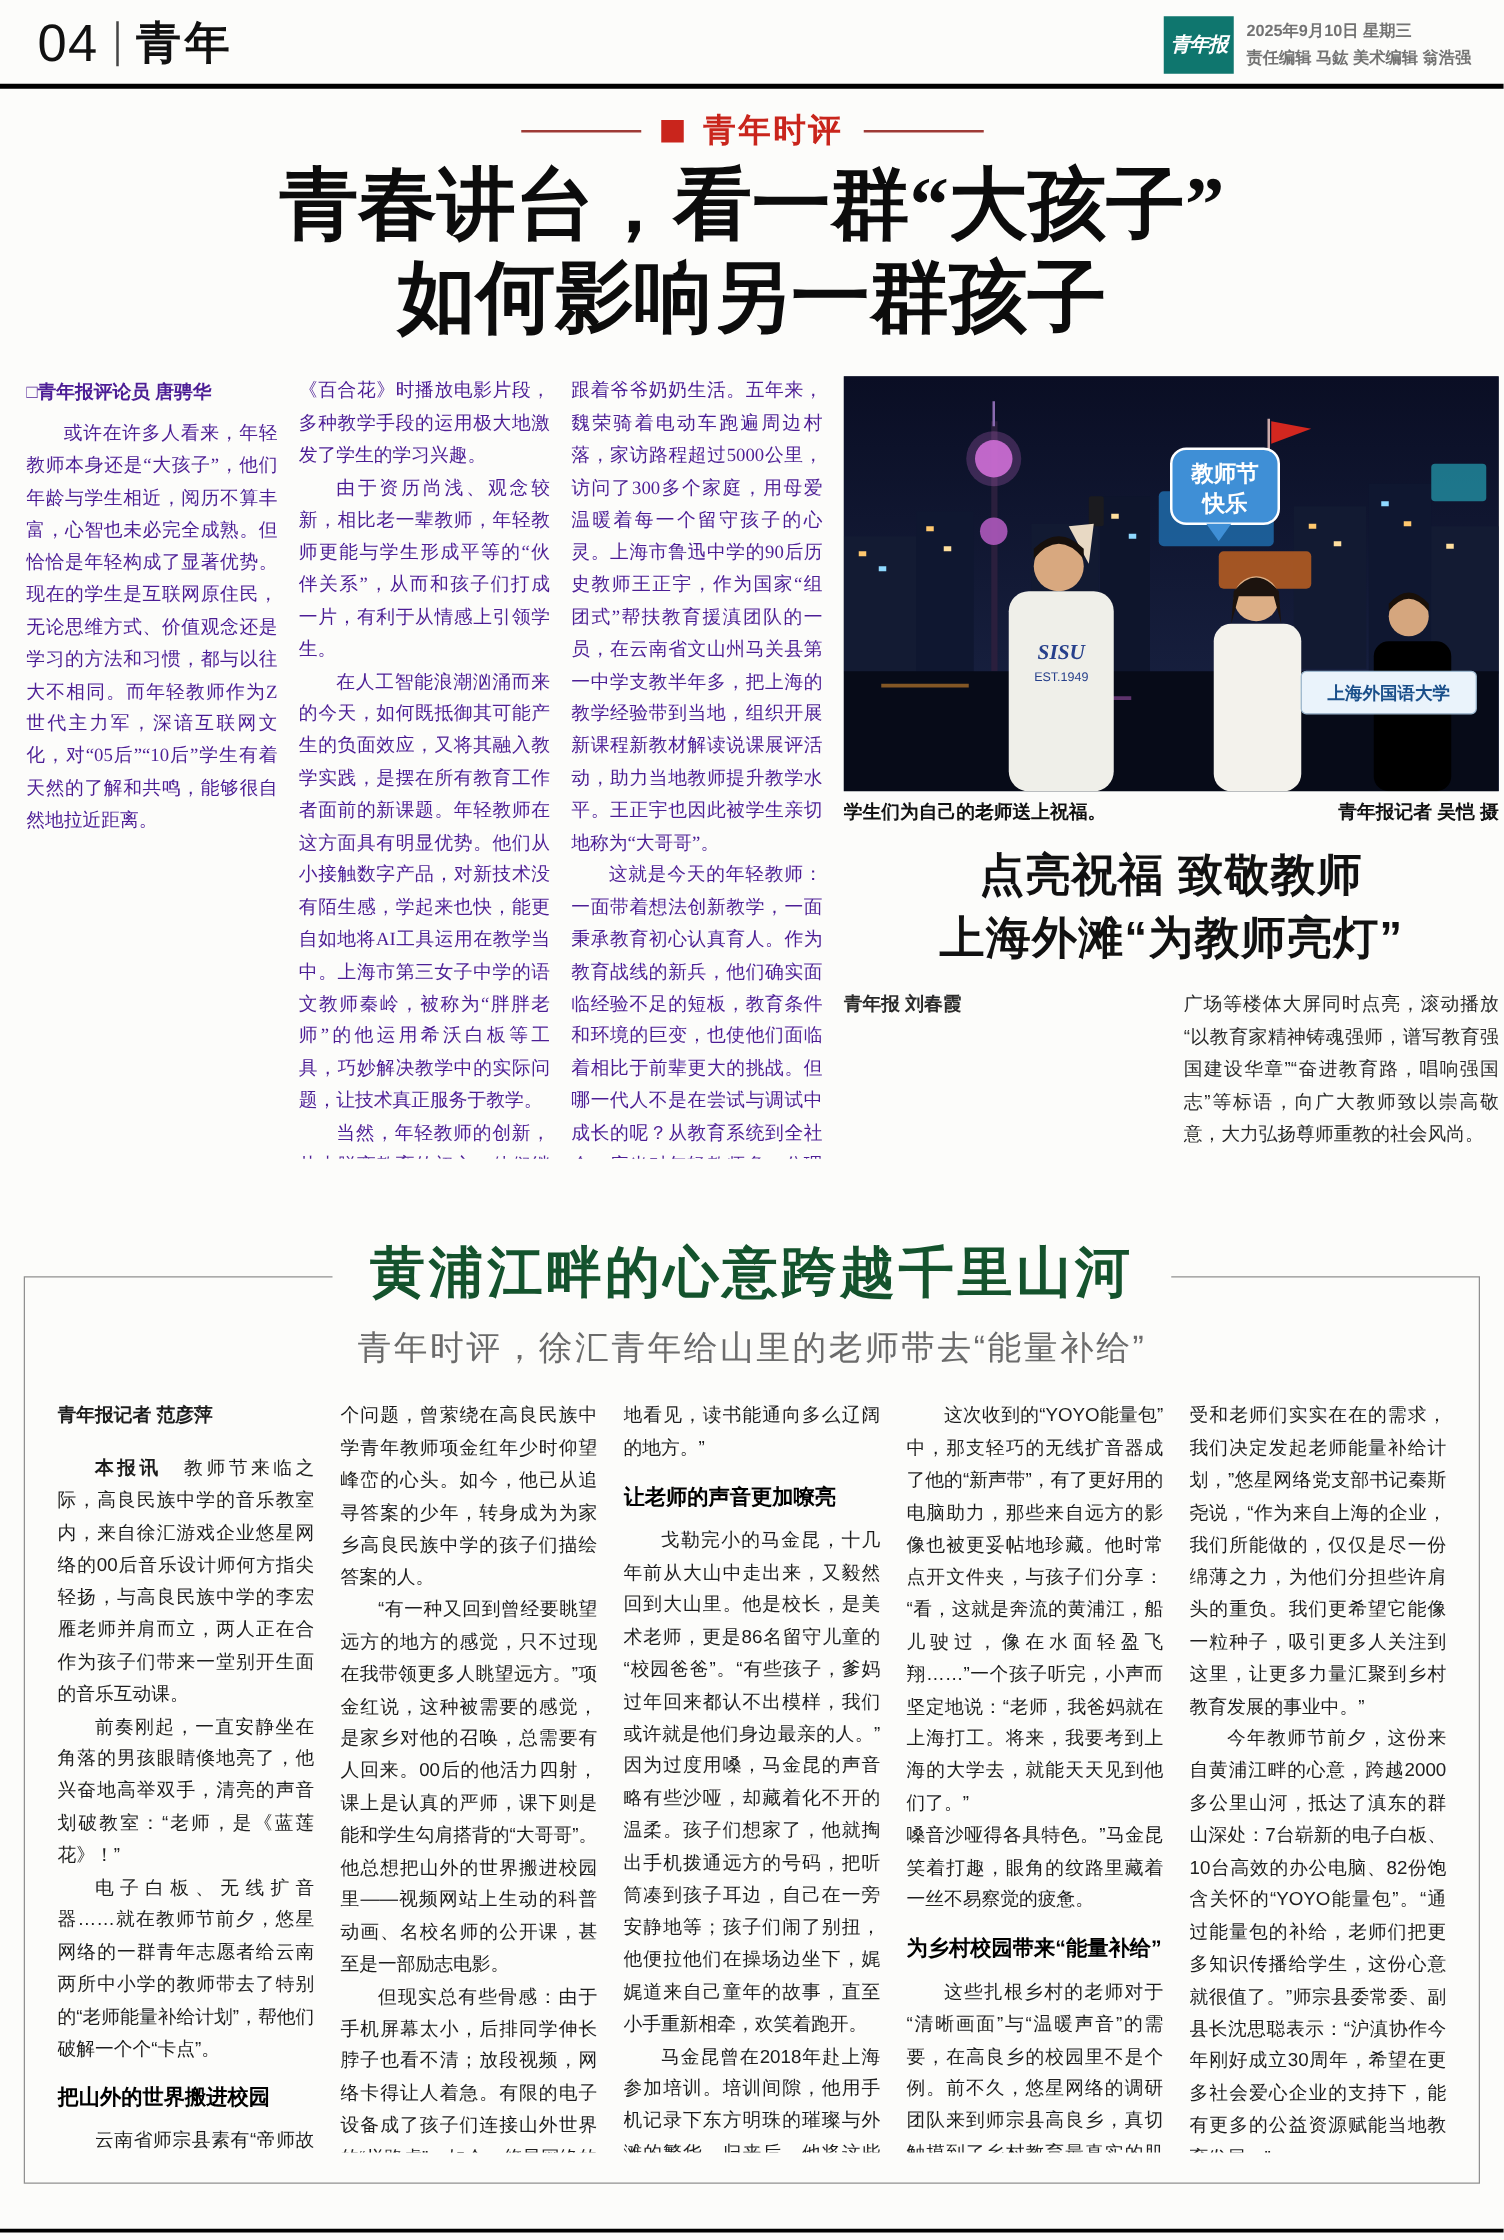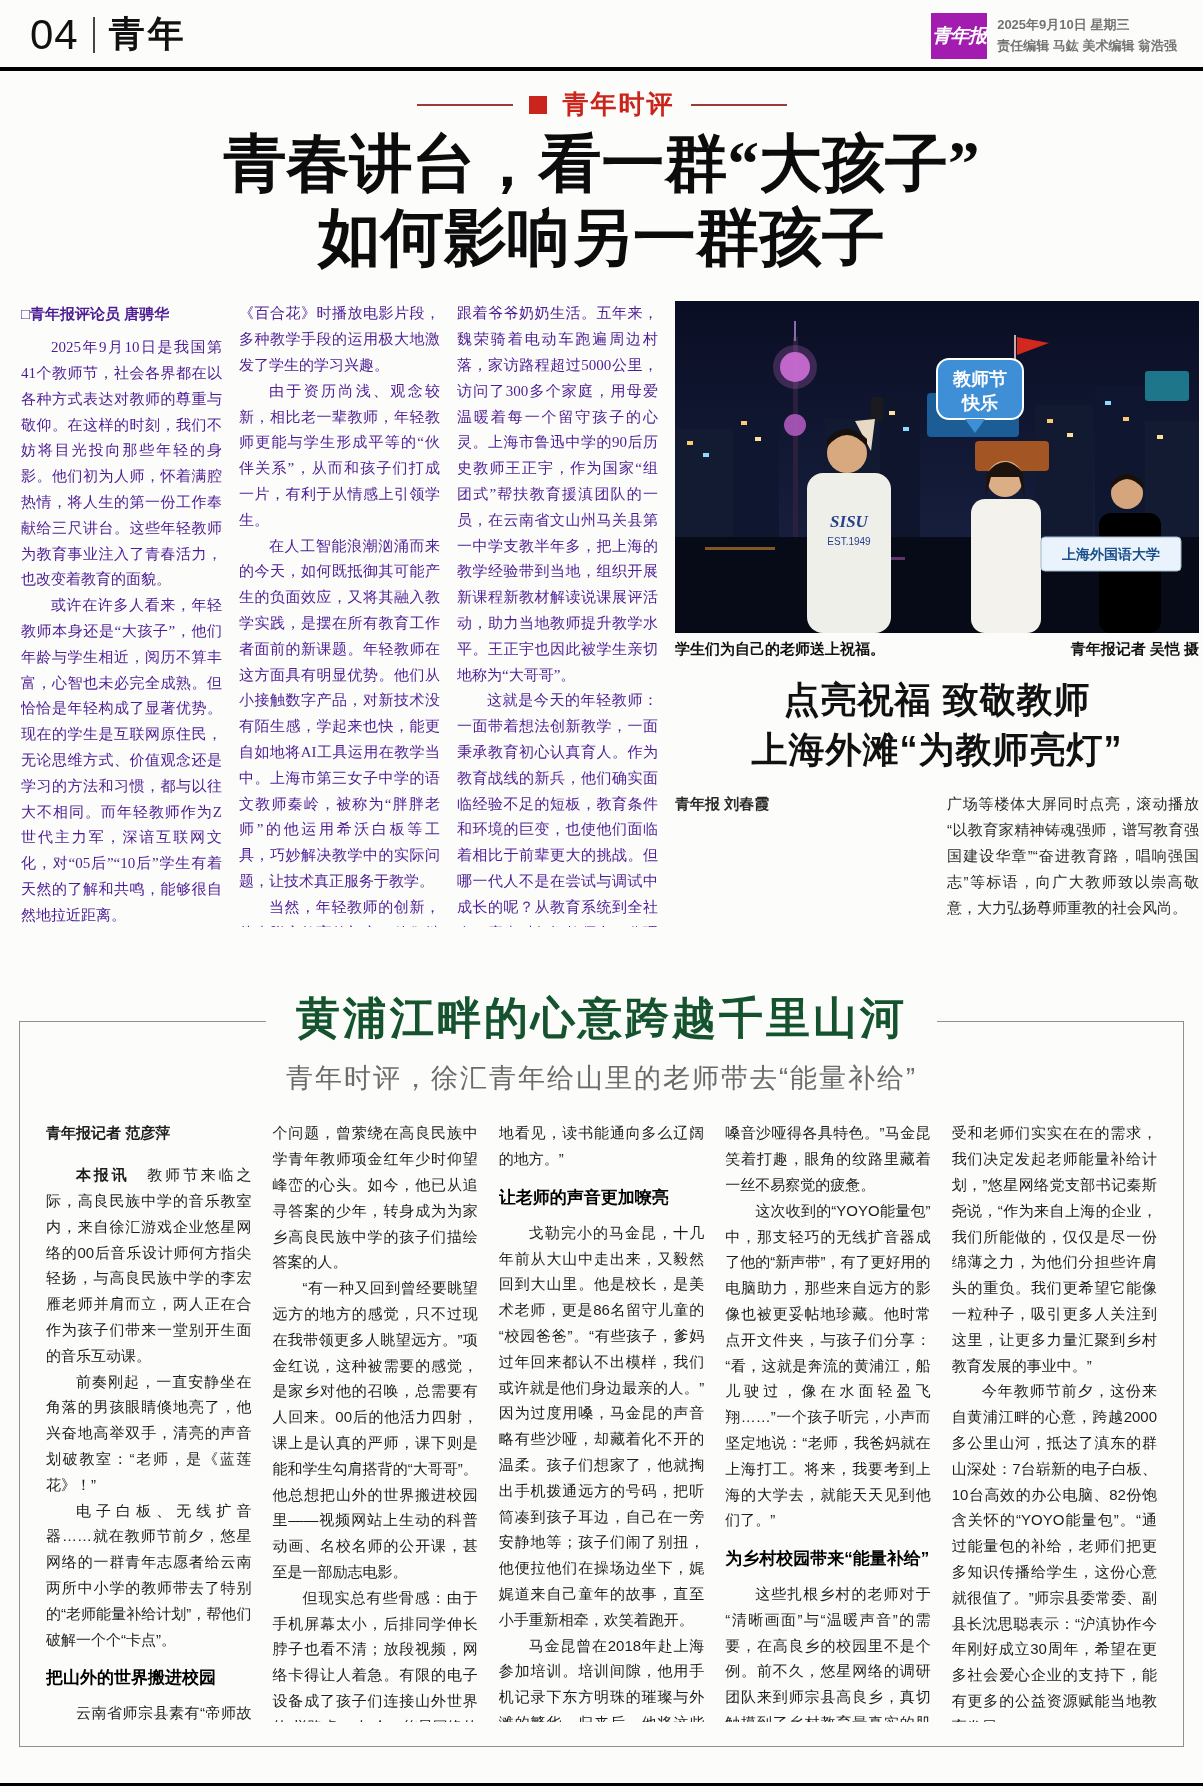--- a/index.html
+++ b/index.html
@@ -6,22 +6,22 @@
   body{width:1203px;height:1792px;background:#fcfcfa;color:#111;overflow:hidden;
        font-family:"Liberation Serif",serif;}
   
   .header{display:flex;justify-content:space-between;align-items:flex-end;
           padding:10px 26px 8px 30px;border-bottom:4px solid #000;}
   .h-left{display:flex;align-items:center;gap:14px;}
   .pagenum{font-size:42px;font-family:"Liberation Sans",sans-serif;font-weight:500;letter-spacing:1px;}
   .h-div{width:2px;height:36px;background:#444;}
   .section{font-size:36px;font-weight:700;font-family:"Liberation Sans",sans-serif;letter-spacing:3px;}
   .h-right{display:flex;align-items:center;gap:10px;}
-  .logo{width:56px;height:46px;background:#a21caf;color:#fff;display:flex;align-items:center;justify-content:center;
-        font-size:19px;font-weight:700;font-style:italic;font-family:"Liberation Serif",serif;letter-spacing:-1px;}
+  .logo{width:56px;height:46px;background:#0f766e;color:#fff;display:flex;align-items:center;justify-content:center;
+        font-size:16px;font-weight:700;font-style:italic;font-family:"Liberation Serif",serif;letter-spacing:-1px;}
   .h-dates{font-size:13px;font-weight:700;font-family:"Liberation Sans",sans-serif;line-height:1.6;color:#737373;}
   
   .kicker{display:flex;align-items:center;justify-content:center;gap:16px;margin-top:16px;}
   .k-line{width:96px;height:2px;background:#9e3b36;}
   .k-sq{width:18px;height:18px;background:#c9251c;}
   .k-txt{color:#c9251c;font-size:26px;font-weight:800;font-family:"Liberation Serif",serif;letter-spacing:2px;}
   .headline{ text-align:center;font-size:63px;line-height:1.17;font-weight:900;
              font-family:"Liberation Serif",serif;margin-top:6px;color:#0c0c0c;letter-spacing:0;}
   
   .main-row{display:flex;gap:17px;padding:0 21px;margin-top:26px;height:682px;}
@@ -83,21 +83,20 @@
   <span class="k-line"></span>
 </div>
 <div class="headline">
   <div>青春讲台，看一群“大孩子”</div>
   <div>如何影响另一群孩子</div>
 </div>
 
 <div class="main-row">
   <div class="mcol serif-col">
       <p class="para byline">□青年报评论员 唐骋华</p>
-      <p class="para">2025年9月10日是我国第41个教师节，社会各界都在以各种方式表达对教师的尊重与敬仰。在这样的时刻，我们不妨将目光投向那些年轻的身影。他们初为人师，怀着满腔热情，将人生的第一份工作奉献给三尺讲台。这些年轻教师为教育事业注入了青春活力，也改变着教育的面貌。</p>
       <p class="para">或许在许多人看来，年轻教师本身还是“大孩子”，他们年龄与学生相近，阅历不算丰富，心智也未必完全成熟。但恰恰是年轻构成了显著优势。现在的学生是互联网原住民，无论思维方式、价值观念还是学习的方法和习惯，都与以往大不相同。而年轻教师作为Z世代主力军，深谙互联网文化，对“05后”“10后”学生有着天然的了解和共鸣，能够很自然地拉近距离。</p>
     </div>
   <div class="mcol serif-col">
       <p class="para cont">《百合花》时播放电影片段，多种教学手段的运用极大地激发了学生的学习兴趣。</p>
       <p class="para">由于资历尚浅、观念较新，相比老一辈教师，年轻教师更能与学生形成平等的“伙伴关系”，从而和孩子们打成一片，有利于从情感上引领学生。</p>
       <p class="para">在人工智能浪潮汹涌而来的今天，如何既抵御其可能产生的负面效应，又将其融入教学实践，是摆在所有教育工作者面前的新课题。年轻教师在这方面具有明显优势。他们从小接触数字产品，对新技术没有陌生感，学起来也快，能更自如地将AI工具运用在教学当中。上海市第三女子中学的语文教师秦岭，被称为“胖胖老师”的他运用希沃白板等工具，巧妙解决教学中的实际问题，让技术真正服务于教学。</p>
       <p class="para">当然，年轻教师的创新，从未脱离教育的初心。他们继承老一辈教师传道、授业、解惑的优秀品质，将这份使命延伸到了更需要优质教育资源的地方。</p>
     </div>
   <div class="mcol serif-col">
       <p class="para cont">跟着爷爷奶奶生活。五年来，魏荣骑着电动车跑遍周边村落，家访路程超过5000公里，访问了300多个家庭，用母爱温暖着每一个留守孩子的心灵。上海市鲁迅中学的90后历史教师王正宇，作为国家“组团式”帮扶教育援滇团队的一员，在云南省文山州马关县第一中学支教半年多，把上海的教学经验带到当地，组织开展新课程新教材解读说课展评活动，助力当地教师提升教学水平。王正宇也因此被学生亲切地称为“大哥哥”。</p>
@@ -235,22 +234,22 @@
         <p class="para">“有一种又回到曾经要眺望远方的地方的感觉，只不过现在我带领更多人眺望远方。”项金红说，这种被需要的感觉，是家乡对他的召唤，总需要有人回来。00后的他活力四射，课上是认真的严师，课下则是能和学生勾肩搭背的“大哥哥”。他总想把山外的世界搬进校园里——视频网站上生动的科普动画、名校名师的公开课，甚至是一部励志电影。</p>
         <p class="para">但现实总有些骨感：由于手机屏幕太小，后排同学伸长脖子也看不清；放段视频，网络卡得让人着急。有限的电子设备成了孩子们连接山外世界的“拦路虎”。如今，悠星网络的青年志愿者团队给学生捐赠的电子白板立在了教室前方，项金红点开一段云南大学的校园纪录片，屏幕上的图书馆、实验室清晰得仿佛伸手就能摸到。</p>
       </div>
     <div class="bcol sans-col">
         <p class="para cont">地看见，读书能通向多么辽阔的地方。”</p>
         <p class="para subhead">让老师的声音更加嘹亮</p>
         <p class="para">戈勒完小的马金昆，十几年前从大山中走出来，又毅然回到大山里。他是校长，是美术老师，更是86名留守儿童的“校园爸爸”。“有些孩子，爹妈过年回来都认不出模样，我们或许就是他们身边最亲的人。”因为过度用嗓，马金昆的声音略有些沙哑，却藏着化不开的温柔。孩子们想家了，他就掏出手机拨通远方的号码，把听筒凑到孩子耳边，自己在一旁安静地等；孩子们闹了别扭，他便拉他们在操场边坐下，娓娓道来自己童年的故事，直至小手重新相牵，欢笑着跑开。</p>
         <p class="para">马金昆曾在2018年赴上海参加培训。培训间隙，他用手机记录下东方明珠的璀璨与外滩的繁华。归来后，他将这些照片精心拼凑成一个PPT，为孩子们打开一扇遥望山外的窗。为了让孩子们在课堂上多听些新鲜事，他成了“故事大王”，一堂课下来，喉咙常常干涩如灼。长期用嗓过度，声带结节成了他和同事们的通病。“学校里的老师们一开讲，我在操场那头就能辨认出是谁——</p>
       </div>
     <div class="bcol sans-col">
+        <p class="para">这次收到的“YOYO能量包”中，那支轻巧的无线扩音器成了他的“新声带”，有了更好用的电脑助力，那些来自远方的影像也被更妥帖地珍藏。他时常点开文件夹，与孩子们分享：“看，这就是奔流的黄浦江，船儿驶过，像在水面轻盈飞翔……”一个孩子听完，小声而坚定地说：“老师，我爸妈就在上海打工。将来，我要考到上海的大学去，就能天天见到他们了。”</p>
         <p class="para cont">嗓音沙哑得各具特色。”马金昆笑着打趣，眼角的纹路里藏着一丝不易察觉的疲惫。</p>
-        <p class="para">这次收到的“YOYO能量包”中，那支轻巧的无线扩音器成了他的“新声带”，有了更好用的电脑助力，那些来自远方的影像也被更妥帖地珍藏。他时常点开文件夹，与孩子们分享：“看，这就是奔流的黄浦江，船儿驶过，像在水面轻盈飞翔……”一个孩子听完，小声而坚定地说：“老师，我爸妈就在上海打工。将来，我要考到上海的大学去，就能天天见到他们了。”</p>
         <p class="para subhead">为乡村校园带来“能量补给”</p>
         <p class="para">这些扎根乡村的老师对于“清晰画面”与“温暖声音”的需要，在高良乡的校园里不是个例。前不久，悠星网络的调研团队来到师宗县高良乡，真切触摸到了乡村教育最真实的肌理：电子白板老化，屏幕时常陷入黑暗；戈勒完小8名教师，共用一台反应迟缓的笔记本电脑；扩音设备修了又坏，不少老师的办公桌上，静静躺着“退役”的旧扩音器；雨季山路泥泞，老师们背负书本穿行，背包内总要细心地裹上一层防水塑料袋……</p>
       </div>
     <div class="bcol sans-col">
         <p class="para cont">受和老师们实实在在的需求，我们决定发起老师能量补给计划，”悠星网络党支部书记秦斯尧说，“作为来自上海的企业，我们所能做的，仅仅是尽一份绵薄之力，为他们分担些许肩头的重负。我们更希望它能像一粒种子，吸引更多人关注到这里，让更多力量汇聚到乡村教育发展的事业中。”</p>
         <p class="para">今年教师节前夕，这份来自黄浦江畔的心意，跨越2000多公里山河，抵达了滇东的群山深处：7台崭新的电子白板、10台高效的办公电脑、82份饱含关怀的“YOYO能量包”。“通过能量包的补给，老师们把更多知识传播给学生，这份心意就很值了。”师宗县委常委、副县长沈思聪表示：“沪滇协作今年刚好成立30周年，希望在更多社会爱心企业的支持下，能有更多的公益资源赋能当地教育发展。”</p>
       </div>
   </div>
 </div>
 

